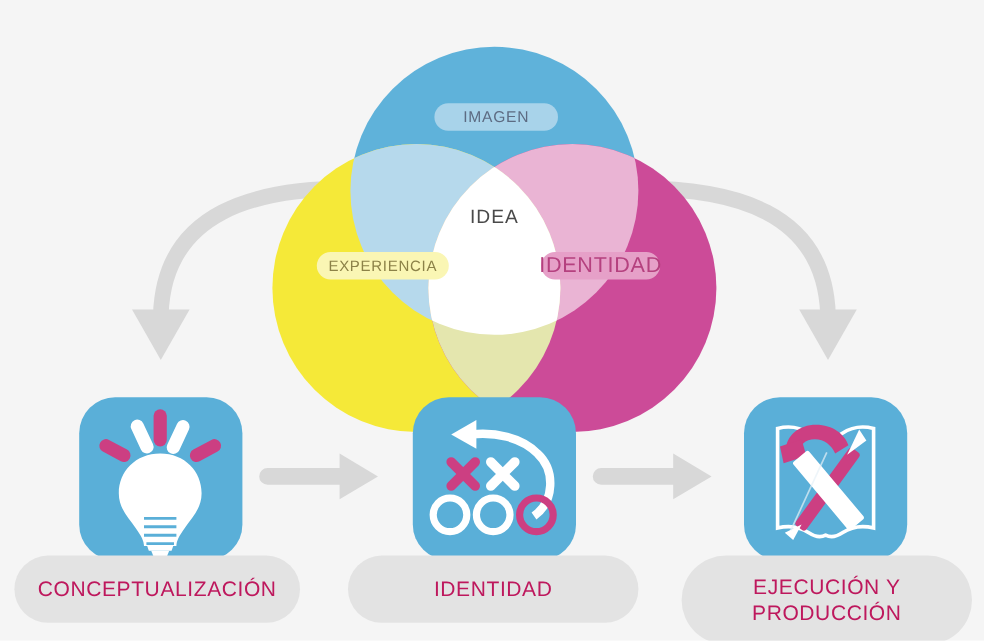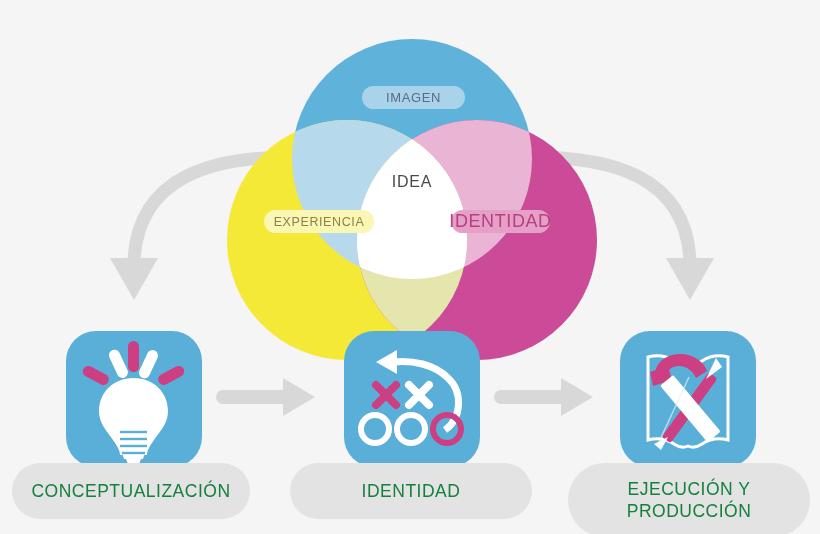--- a/index.html
+++ b/index.html
@@ -75,21 +75,21 @@
 
   
   .stage-pill {
     position: absolute;
     border-radius: 999px;
     background: #e3e3e3;
     display: flex;
     align-items: center;
     justify-content: center;
     text-align: center;
-    color: #15803d;
+    color: #be185d;
     font-size: 17.5px;
     line-height: 22px;
     letter-spacing: 0.5px;
   }
   #label-conceptualizacion { left: 12px;  top: 463px; width: 238px; height: 56px; }
   #label-estrategia        { left: 290px; top: 463px; width: 242px; height: 56px; }
   #label-ejecucion         { left: 568px; top: 463px; width: 242px; height: 74px; }
 </style>
 </head>
 <body>

